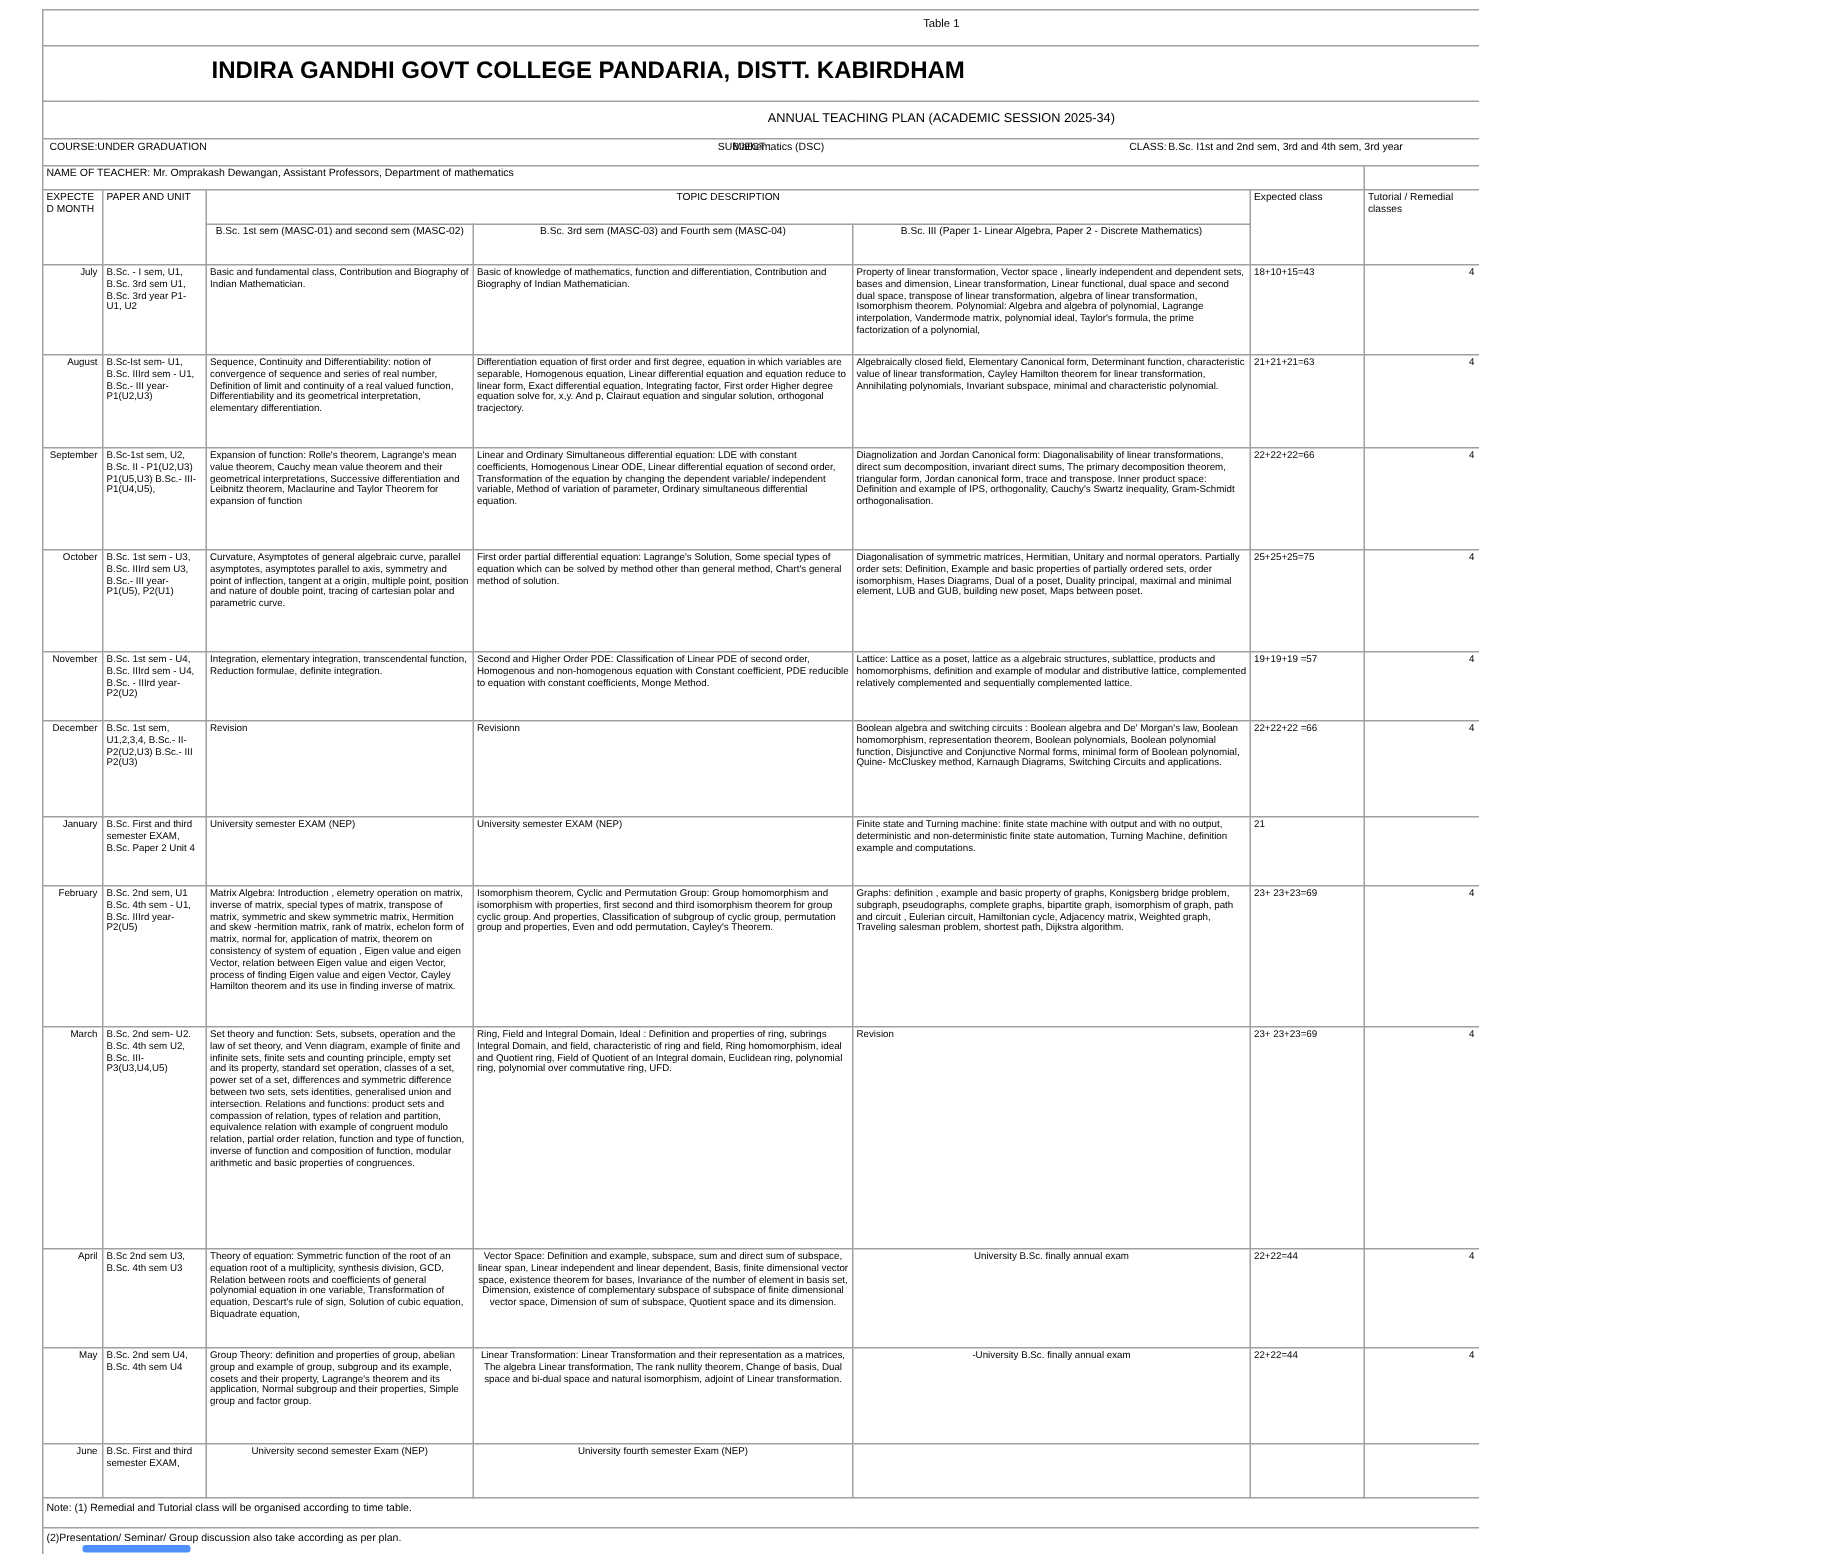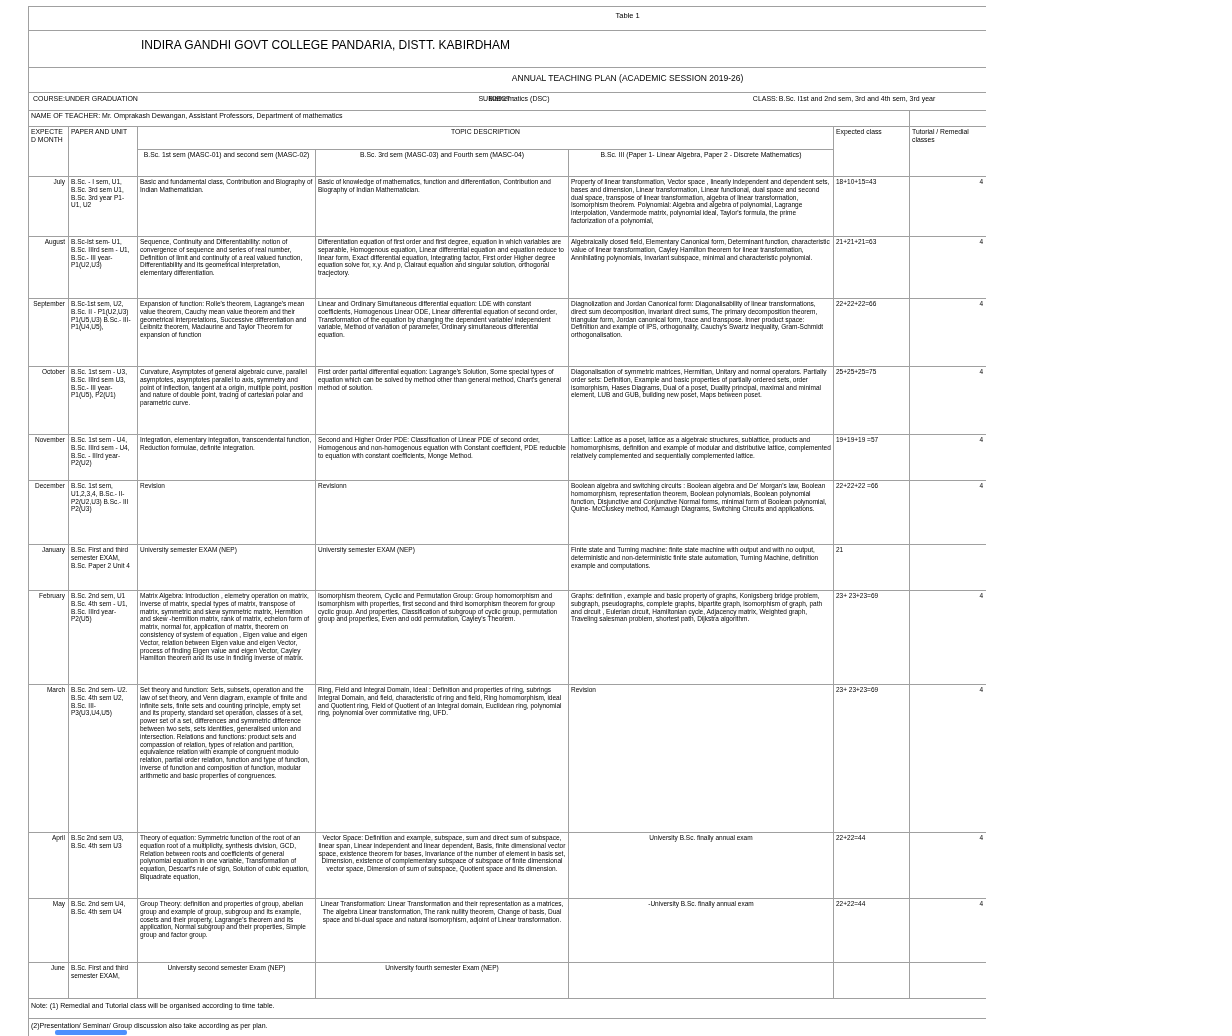--- a/index.html
+++ b/index.html
@@ -3,21 +3,21 @@
 <meta charset="utf-8">
 <style>
   html,body{margin:0;padding:0;background:#fff;}
   .page{position:relative;width:986px;height:1036px;background:#fff;overflow:hidden;
         font-family:"Liberation Sans",sans-serif;color:#000;}
   .sheet{position:absolute;left:28px;top:6px;width:1198px;}
   table{border-collapse:collapse;table-layout:fixed;width:100%;border:1.5px solid #8a8a8a;}
   td{border:1px solid #a0a0a0;vertical-align:top;font-size:6.5px;line-height:1.2;
      padding:1px 2px;word-wrap:break-word;overflow:hidden;}
   .r-caption td{height:18px;text-align:center;font-size:7.5px;padding-top:4px;}
-  .r-college td{height:28px;font-size:12px;font-weight:normal;padding-left:112px;padding-top:7px;}
+  .r-college td{height:28px;font-size:16px;font-weight:bold;padding-left:112px;padding-top:7px;}
   .r-plan td{height:18px;text-align:center;font-size:8.5px;padding-top:5px;}
   .r-course td{height:13px;font-size:7px;padding:2px 2px;}
   .course-line{position:relative;height:10px;}
   .course-line span{position:absolute;top:0;white-space:nowrap;}
   .cl-course{left:2px;}
   .cl-subject{left:37.5%;}
   .cl-subject .val{margin-left:10px;}
   .cl-class{left:60.5%;}
   .cl-class .val{margin-left:26px;}
   .r-teacher td{height:13px;font-size:7px;}
@@ -51,21 +51,21 @@
           <col style="width:84px">
       </colgroup>
       <thead>
         <tr class="r-caption">
           <td colspan="10">Table 1</td>
         </tr>
         <tr class="r-college">
           <td colspan="10">INDIRA GANDHI GOVT COLLEGE PANDARIA, DISTT.  KABIRDHAM</td>
         </tr>
         <tr class="r-plan">
-          <td colspan="10">ANNUAL TEACHING PLAN  (ACADEMIC SESSION 2019-26)</td>
+          <td colspan="10">ANNUAL TEACHING PLAN  (ACADEMIC SESSION 2025-34)</td>
         </tr>
         <tr class="r-course">
           <td colspan="10">
             <div class="course-line">
               <span class="cl-course">COURSE:UNDER GRADUATION</span>
               <span class="cl-subject">
                   <span>SUBJECT :</span>
                   <span class="val">Mathematics   (DSC)</span>
                 </span>
               <span class="cl-class">

